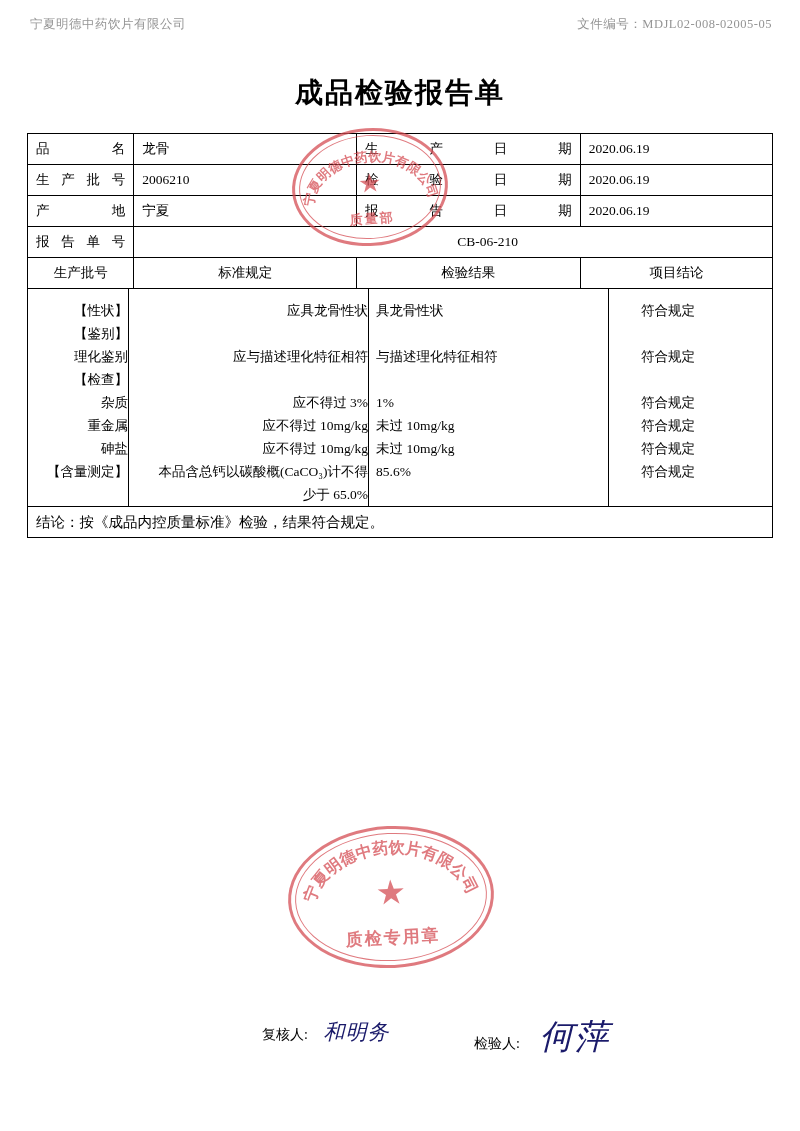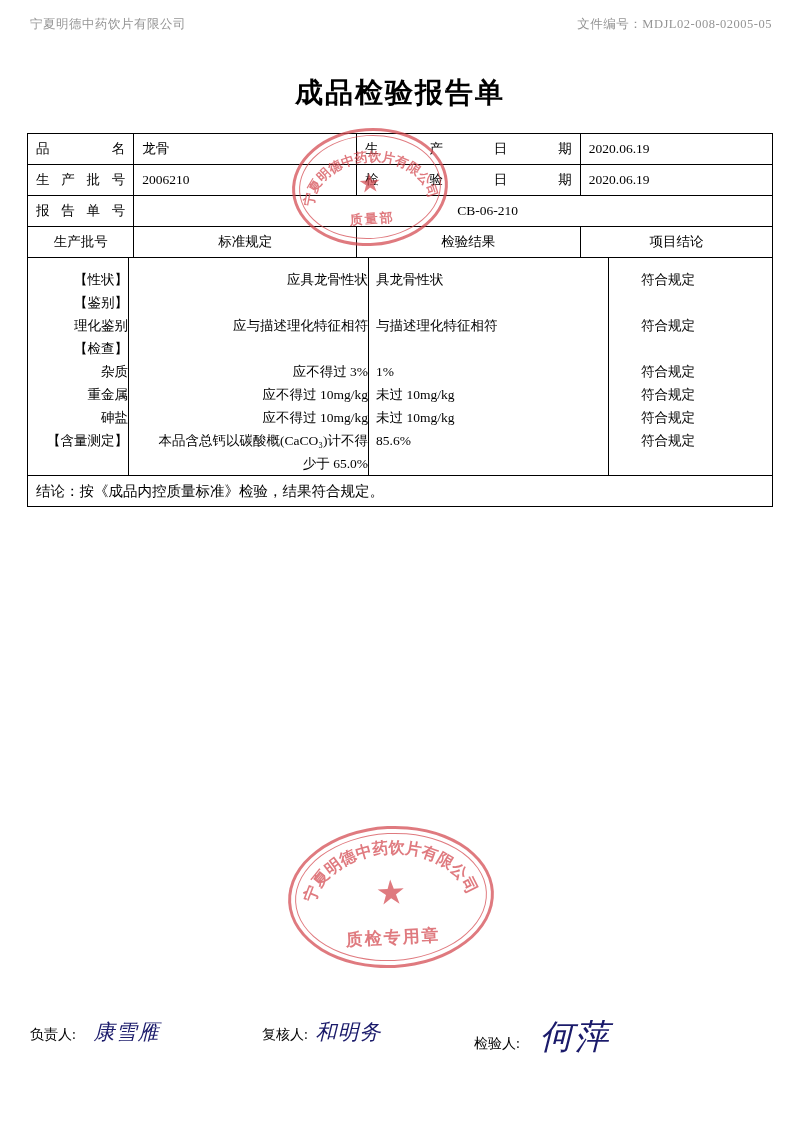--- a/index.html
+++ b/index.html
@@ -249,20 +249,26 @@
       <td class="lbl-c c-dlabel">生产日期</td>
       <td class="c-date">2020.06.19</td>
     </tr>
     <tr>
       <td class="lbl">生产批号</td>
       <td>2006210</td>
       <td class="lbl-c">检验日期</td>
       <td>2020.06.19</td>
     </tr>
     <tr>
+      <td class="lbl">产    地</td>
+      <td>宁夏</td>
+      <td class="lbl-c">报告日期</td>
+      <td>2020.06.19</td>
+    </tr>
+    <tr>
       <td class="lbl">报告单号</td>
       <td colspan="3" style="padding-left:18px;">
         <span style="display:inline-block;width:305px;"></span><span>CB-06-210</span>
       </td>
     </tr>
     <tr class="res-head">
       <td class="h-item">生产批号</td>
       <td class="h-std">标准规定</td>
       <td class="h-res">检验结果</td>
       <td class="h-conc">项目结论</td>
@@ -330,27 +336,23 @@
             </div>
       </td>
     </tr>
     <tr class="conclusion">
       <td colspan="4">结论：按《成品内控质量标准》检验，结果符合规定。</td>
     </tr>
   </tbody>
     </table>
 
   <div class="sign-row">
-    <div class="sign-block" style="left:0px; top:10px;">
-      <span>负责人:</span>
-      <span class="sig-name" style="margin-left:14px;">康雪雁</span>
-    </div>
     <div class="sign-block" style="left:232px; top:10px;">
       <span>复核人:</span>
-      <span class="sig-name" style="margin-left:4px;">和明务</span>
+      <span class="sig-name" style="margin-left:12px;">和明务</span>
     </div>
     <div class="sign-block" style="left:444px; top:6px;">
       <span>检验人:</span>
       <span class="sig-name" style="margin-left:16px; font-size:34px;">何萍</span>
     </div>
   </div>
 
   <div class="stamp" id="stamp-top">
     <div class="ring"></div>
     <div class="arc">

